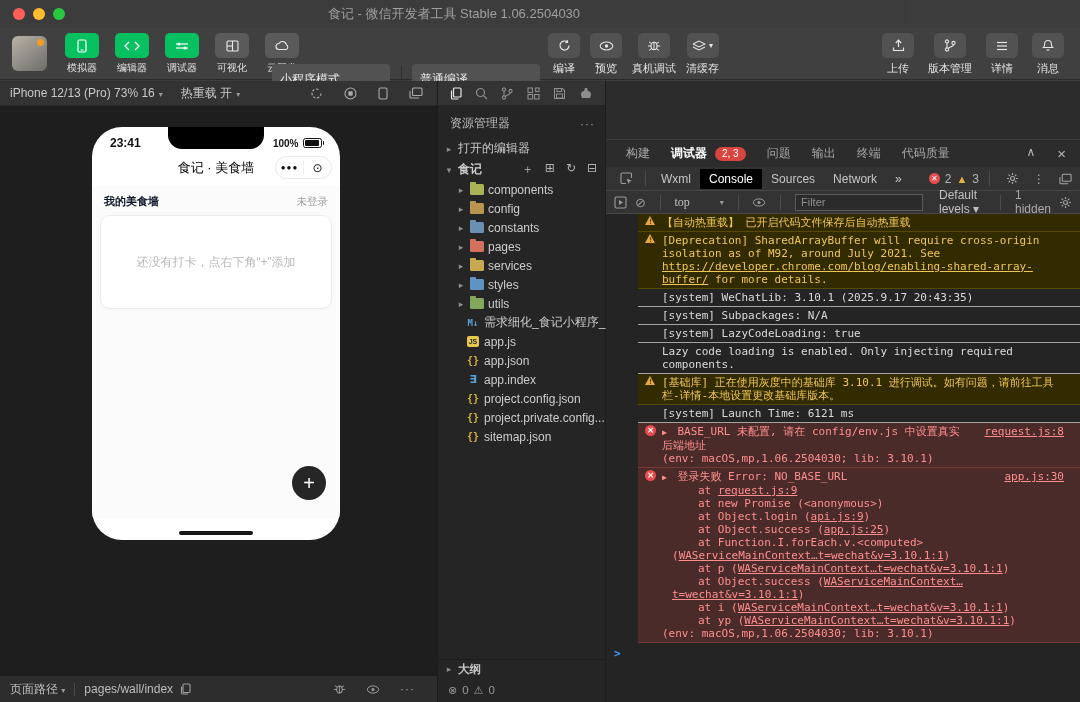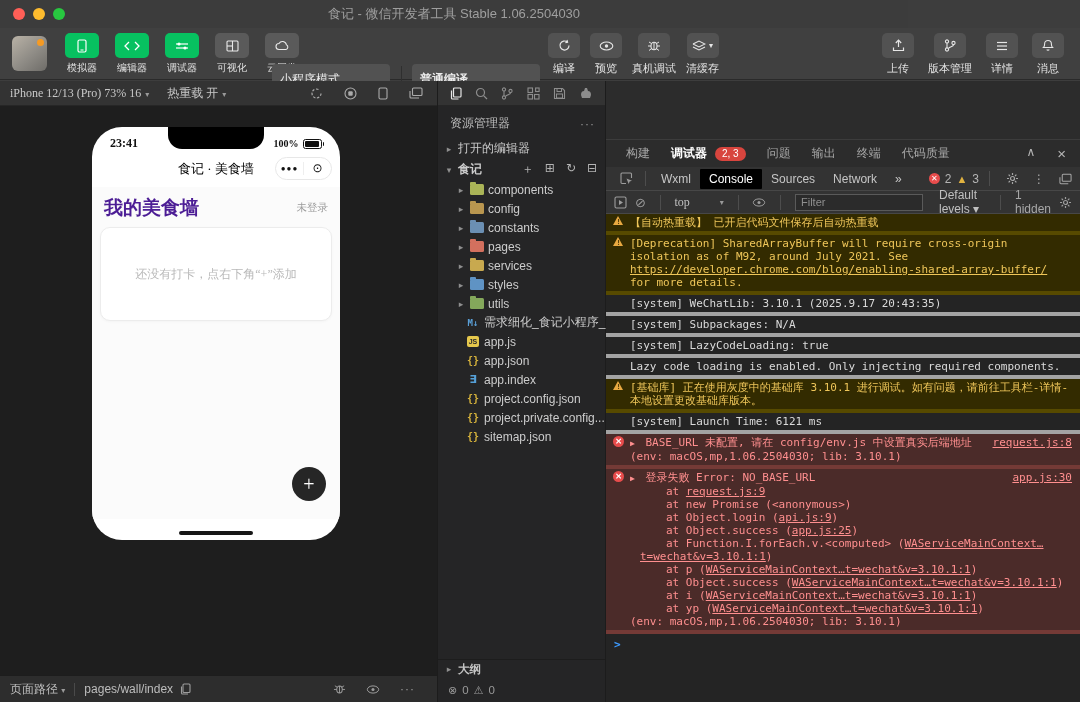--- a/index.html
+++ b/index.html
@@ -24,31 +24,31 @@
   .navbtns { position:absolute; left:60px; top:5px; display:flex; gap:6px; }
   .navbtn { width:44px; display:flex; flex-direction:column; align-items:center; gap:3px; cursor:default; }
   .navbtn .ibox { width:34px; height:25px; border-radius:5px; background:#5a5a5a; color:#e9e9e9;
     display:flex; align-items:center; justify-content:center; }
   .navbtn.green .ibox { background:#07c160; color:#fff; }
   .navbtn .lbl { font-size:10px; color:#e2e2e2; white-space:nowrap; }
   .pill { position:absolute; top:36px; height:24px; border-radius:4px; background:#525252; color:#ececec;
     font-size:12px; display:flex; align-items:flex-end; padding:0 8px; }
   .pill .caret { margin-left:auto; font-size:9px; color:#bdbdbd; }
   .pill.mode { left:272px; width:118px; }
-  .pill.compile { left:412px; width:128px;font-weight:bold; }
+  .pill.compile { left:412px; width:128px; }
   .tb-sep { position:absolute; left:401px; top:38px; height:20px; width:1px; background:#2f2f2f; }
   .actbtns { position:absolute; left:548px; top:5px; display:flex; gap:10px; }
   .actbtn { display:flex; flex-direction:column; align-items:center; gap:3px; }
   .actbtn .ibox { min-width:32px; height:25px; padding:0 5px; border-radius:5px; background:#525252; color:#e6e6e6;
     display:flex; align-items:center; justify-content:center; gap:3px; }
   .actbtn .lbl { font-size:11px; color:#e2e2e2; white-space:nowrap; }
   .rightbtns { position:absolute; right:16px; top:5px; display:flex; gap:14px; }
 
   
-  .sim-col { position:absolute; left:0; top:81px; width:437px; height:621px; background:#1e1e1e;font-family:Liberation Serif, serif; }
+  .sim-col { position:absolute; left:0; top:81px; width:437px; height:621px; background:#1e1e1e; }
   .exp-col { position:absolute; left:437px; top:81px; width:169px; height:621px; background:#252526;
     border-left:1px solid #1c1c1c; border-right:1px solid #1c1c1c; }
   .dbg-col { position:absolute; left:606px; top:81px; width:474px; height:621px; background:#242424; }
 
   
   .sim-toolbar { height:25px; background:#333; border-bottom:1px solid #262626;
     display:flex; align-items:center; font-size:12px; color:#c9c9c9; padding:0 10px; gap:18px; }
   .sim-toolbar .caret { font-size:8px; color:#9a9a9a; margin-left:4px; }
   .sim-ticons { margin-left:auto; display:flex; gap:21px; color:#ababab; align-items:center; margin-right:4px; }
   .stage { position:relative; height:569px; }
@@ -64,21 +64,21 @@
   .batt-nub { width:1.5px; height:4px; background:#111; border-radius:0 1px 1px 0; margin-left:-3px; }
   .p-nav { position:relative; height:36px; display:flex; align-items:center; justify-content:center; }
   .p-nav-title { font-size:13px; font-weight:500; color:#000; }
   .capsule { position:absolute; right:8px; top:6px; width:57px; height:23px; border:1px solid #e7e7e7;
     border-radius:12px; background:#fff; display:flex; align-items:center; }
   .capsule .dots { flex:1; text-align:center; font-size:8px; letter-spacing:1px; color:#111; }
   .capsule .div { width:1px; height:13px; background:#eee; }
   .capsule .target { flex:1; text-align:center; font-size:12px; color:#111; }
   .p-page { position:relative; height:calc(100% - 81px); background:#fbfbfb; }
   .p-head { display:flex; justify-content:space-between; align-items:center; padding:8px 12px 6px 12px; }
-  .p-head .t { font-size:19px; font-weight:bold; color:#4c1d95; }
+  .p-head .t { font-size:11px; font-weight:bold; color:#0f172a; }
   .p-head .s { font-size:10.5px; color:#9b9b9b; }
   .p-card { margin:0 8px; height:94px; background:#fff; border:1px solid #ececec; border-radius:10px;
     box-shadow:0 1px 3px rgba(0,0,0,.03); display:flex; align-items:center; justify-content:center; }
   .p-card .txt { font-size:12px; color:#b8b8b8; }
   .fab { position:absolute; right:14px; bottom:18px; width:34px; height:34px; border-radius:50%;
     background:#262626; color:#fff; display:flex; align-items:center; justify-content:center;
     font-size:20px; font-weight:300; line-height:1; }
   .home-bar { position:absolute; left:50%; transform:translateX(-50%); bottom:5px; width:74px; height:4px;
     background:#161616; border-radius:2px; }
 
@@ -140,21 +140,21 @@
     padding:0 8px; font-size:12px; color:#c0c0c0; gap:8px; }
   .filter-row .ic { color:#9d9d9d; }
   .ctx { display:flex; align-items:center; gap:30px;font-family:Liberation Serif, serif; }
   .ctx .caret { font-size:8px; color:#9a9a9a; }
   .filter-input { width:128px; height:17px; background:#2b2b2b; border:1px solid #5a5a5a; color:#ccc;
     font-size:11px; padding:0 5px; outline:none; }
   .filter-input::placeholder { color:#8f8f8f; }
   .hidden-lbl { color:#a8a8a8; }
 
   .console { font-family:"DejaVu Sans Mono",monospace; font-size:11px; line-height:13px; color:#dadada; }
-  .crow { position:relative; padding:2px 8px 2px 24px; border-bottom:4px solid #a3a3a3; background:#242424; }
+  .crow { position:relative; padding:2px 16px 2px 24px; border-bottom:1px solid #a3a3a3; background:#242424;margin-left:32px; }
   .crow .cicon { position:absolute; left:7px; top:2px; }
   .crow.warn { background:#332b00; border-color:#574a00; color:#efc659; }
   .crow.err { background:#4b2b29; border-color:#743a36; color:#ff8f8f; }
   .wicon { display:inline-block; width:0; height:0; border-left:5px solid transparent; border-right:5px solid transparent;
     border-bottom:9px solid #e8a941; position:relative; }
   .wicon::after { content:"!"; position:absolute; left:-1.5px; top:0px; font-size:7px; color:#3a2d00; font-weight:bold; }
   .eicon { display:inline-flex; width:11px; height:11px; border-radius:50%; background:#e84c4c; color:#fff;
     font-size:8px; align-items:center; justify-content:center; font-weight:bold; font-family:"Liberation Sans",sans-serif; }
   .clink { text-decoration:underline; }
   .src { float:right; text-decoration:underline; margin-left:14px; }

